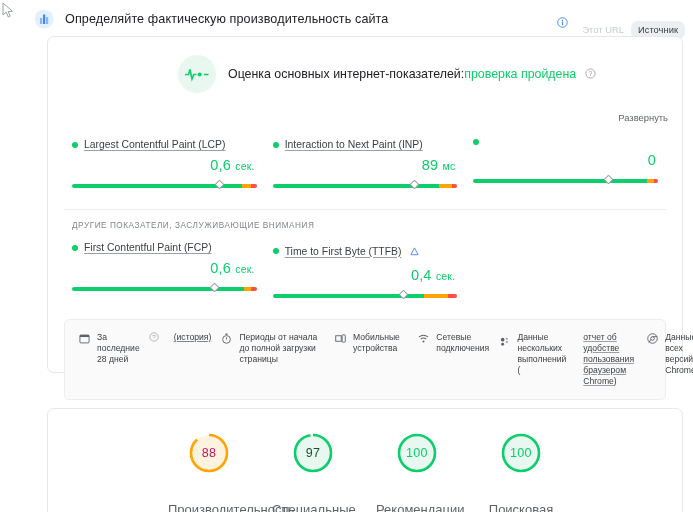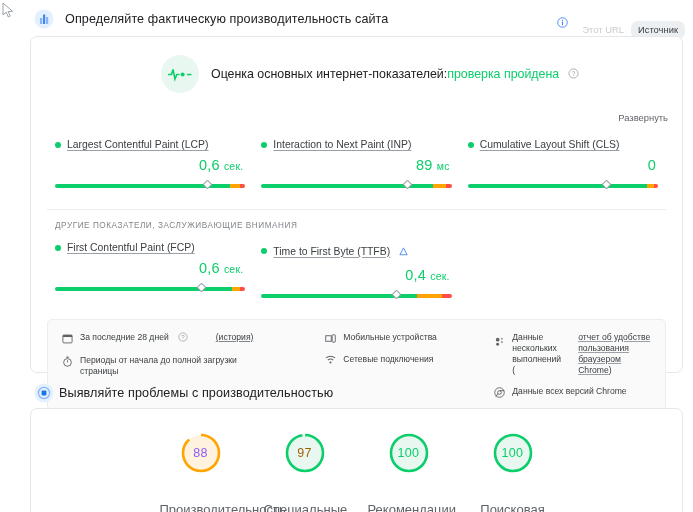--- a/index.html
+++ b/index.html
@@ -33,21 +33,21 @@
   .seg-btn {
     font-size:9.4px; padding:3px 7px 4px; line-height:11px;
     border:none; background:transparent; cursor:pointer;
     font-family:"Liberation Sans", sans-serif; white-space:nowrap;margin-top:22px;
   }
   .seg-btn.inactive { color:#c6cacf; }
   .seg-btn.active { color:#3c4043; background:#eceff1;border-radius:7px; }
 
   
   .card {
-    position:absolute; left:30px; right:10px; background:#fff;
+    position:absolute; left:47px; right:10px; background:#fff;
     border:1px solid #e6e7e9; border-radius:7px;
   }
   #crux-card { top:36px; height:337px; }
   #audit-card { top:408px; height:112px; }
 
   .crux-title-row {
     display:flex; align-items:center; gap:12px;
     padding:18px 0 0 130px;
   }
   .pulse-badge {
@@ -94,21 +94,21 @@
   }
   .metrics.other { padding-top:12px; }
   .metrics.other .metric { flex:0 0 33.33%; }
 
   
   .infopanel {
     margin:18px 16px 0 16px; background:#fafafa;
     border:1px solid #ededed; border-radius:5px;
     display:flex; padding:12px 14px; gap:10px;
   }
-  .ip-col { flex:1 1 0; display:flex; flex-direction:column; gap:10px; }
+  .ip-col { flex:1 1 0; display:flex; gap:10px; }
   .ip-col.c1 { flex:0 0 43%; }
   .ip-col.c2 { flex:0 0 27%; }
   .ip-item { display:flex; gap:7px; align-items:flex-start; font-size:8.6px; color:#3c4043; line-height:11px; }
   .ip-ico { width:11px; height:11px; flex:0 0 11px; margin-top:.5px; }
   .ip-link { color:#3c4043; text-decoration:underline; text-decoration-color:#80868b; cursor:pointer; }
   .runs-text { display:flex; gap:17px; }
   .runs-left { width:52px; }
   .link-multi { text-decoration:underline; text-decoration-color:#9aa0a6; cursor:pointer; }
 
   
@@ -210,21 +210,20 @@
               <div style="width: 90%; background: rgb(12, 206, 107);"></div>
               <div style="width: 7%; background: rgb(255, 164, 0);"></div>
               <div style="width: 3%; background: rgb(255, 78, 66);"></div>
             </div>
             <div class="marker" style="left: calc(77% - 3.5px);"></div>
           </div>
         </div>
         <div class="metric">
           <div class="m-label-row">
             <span class="dot" style="background: rgb(12, 206, 107);"></span>
-            <span class="m-label">Cumulative Layout Shift (CLS)</span>
           </div>
           <div class="m-value" style="color: rgb(12, 206, 107);"><span>0</span></div>
           <div class="bar-wrap">
             <div class="bar">
               <div style="width: 94%; background: rgb(12, 206, 107);"></div>
               <div style="width: 4%; background: rgb(255, 164, 0);"></div>
               <div style="width: 2%; background: rgb(255, 78, 66);"></div>
             </div>
             <div class="marker" style="left: calc(73% - 3.5px);"></div>
           </div>
@@ -280,21 +279,21 @@
               <rect x="1" y="2.2" width="10" height="2.2" fill="#5f6368"></rect>
             </svg>
           </span>
           <span>За последние 28 дней</span>
           <span style="margin-left:2px;">
             <svg viewBox="0 0 12 12" width="10" height="10">
               <circle cx="6" cy="6" r="5" fill="none" stroke="#9aa0a6" stroke-width="0.9"></circle>
               <text x="6" y="8.8" font-size="7.5" text-anchor="middle" fill="#9aa0a6" font-family="Liberation Sans, sans-serif">?</text>
             </svg>
           </span>
-          <span class="ip-link" style="margin-left:21px;">(история)</span>
+          <span class="ip-link" style="margin-left:8px;">(история)</span>
         </div>
         <div class="ip-item">
           <span class="ip-ico">
             <svg viewBox="0 0 12 12" width="11" height="11">
               <circle cx="6" cy="7" r="4.2" fill="none" stroke="#5f6368" stroke-width="1"></circle>
               <rect x="4.8" y="0.6" width="2.4" height="1.4" fill="#5f6368"></rect>
               <path d="M6 4.6 V7" stroke="#5f6368" stroke-width="1"></path>
             </svg>
           </span>
           <span style="max-width:172px;display:inline-block;">Периоды от начала до полной загрузки страницы</span>
@@ -348,45 +347,35 @@
               <path d="M6 4 H11" stroke="#5f6368" stroke-width="1"></path>
               <path d="M4.3 7 L2 10.6" stroke="#5f6368" stroke-width="1"></path>
             </svg>
           </span>
           <span>Данные всех версий Chrome</span>
         </div>
       </div>
     </div>
   </div>
 
-  <div class="section-head" style="position:absolute;left:0;top:378px;width:693px;">
-    <span class="sec-icon">
-      <svg viewBox="0 0 20 20" width="20" height="20">
-        <circle cx="10" cy="10" r="9.5" fill="#e3f0fe"></circle>
-        <circle cx="10" cy="10" r="5.6" fill="none" stroke="#8ab4f8" stroke-width="1.3"></circle>
-        <rect x="7.6" y="7.6" width="4.8" height="4.8" rx="1" fill="#1a73e8"></rect>
-      </svg>
-    </span>
-    <span class="sec-title">Выявляйте проблемы с производительностью</span>
-  </div>
 
   <div class="card" id="audit-card">
     <div class="gauges" id="gauges">
         <div class="gauge">
           <div class="g-ring"><svg viewBox="0 0 44 44" width="44" height="44">
               <circle cx="22" cy="22" r="18" fill="#fff3e0"></circle>
               <circle cx="22" cy="22" r="18" fill="none" stroke="#ffa400" stroke-width="2.6" stroke-dasharray="99.53 13.57" transform="rotate(-90 22 22)" stroke-linecap="butt"></circle>
-            </svg><span class="g-num" style="color:#8b5cf6">88</span></div>
+            </svg><span class="g-num" style="color:#be185d">88</span></div>
           <div class="g-caption">Производительность</div>
         </div>
         <div class="gauge">
           <div class="g-ring"><svg viewBox="0 0 44 44" width="44" height="44">
               <circle cx="22" cy="22" r="18" fill="#e8f7ef"></circle>
               <circle cx="22" cy="22" r="18" fill="none" stroke="#0cce6b" stroke-width="2.6" stroke-dasharray="109.70 3.39" transform="rotate(-90 22 22)" stroke-linecap="butt"></circle>
-            </svg><span class="g-num" style="color:#a16207">97</span></div>
+            </svg><span class="g-num" style="color:#14532d">97</span></div>
           <div class="g-caption">Специальные возможности</div>
         </div>
         <div class="gauge">
           <div class="g-ring"><svg viewBox="0 0 44 44" width="44" height="44">
               <circle cx="22" cy="22" r="18" fill="#e8f7ef"></circle>
               <circle cx="22" cy="22" r="18" fill="none" stroke="#0cce6b" stroke-width="2.6" stroke-dasharray="113.10 0.00" transform="rotate(-90 22 22)" stroke-linecap="butt"></circle>
             </svg><span class="g-num" style="color:#0cce6b">100</span></div>
           <div class="g-caption">Рекомендации</div>
         </div>
         <div class="gauge">

